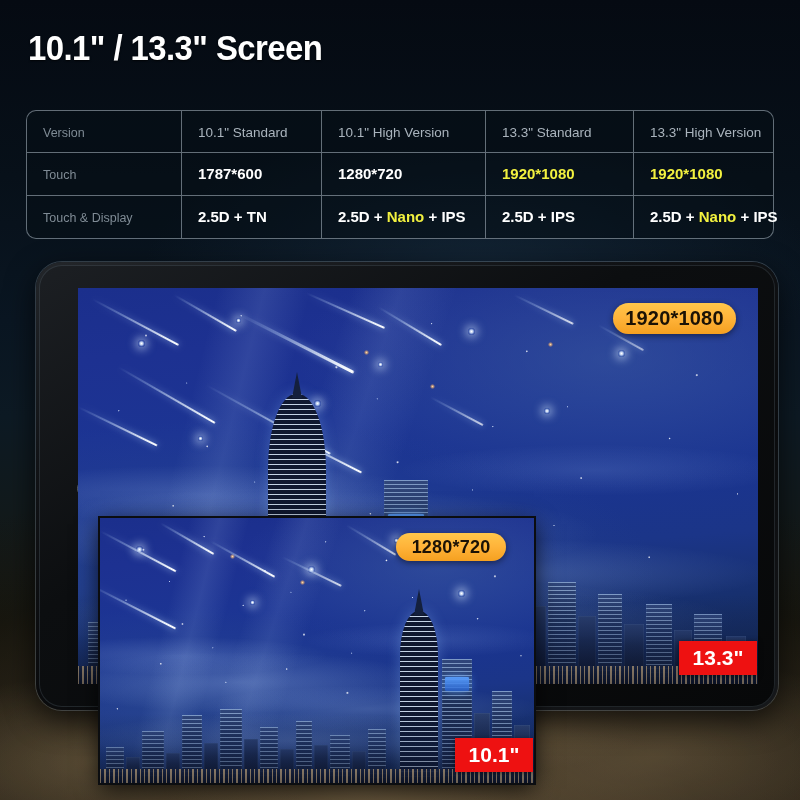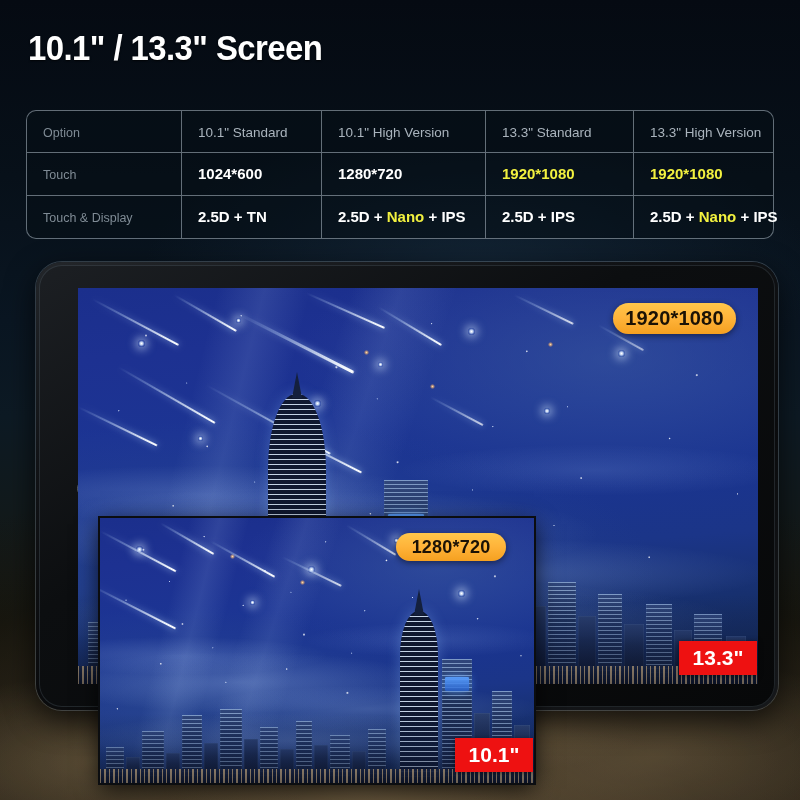--- a/index.html
+++ b/index.html
@@ -284,42 +284,42 @@
   <colgroup>
     <col class="col-label">
       <col class="col-v1">
       <col class="col-v2">
       <col class="col-v3">
       <col class="col-v4">
   </colgroup>
   <tbody>
     <tr>
       <td>
-        <span class="hd-label">Option</span>
+        <span class="hd-label">Version</span>
       </td>
       <td>
         <span class="hd-val">10.1" Standard</span>
       </td>
       <td>
         <span class="hd-val">10.1" High Version</span>
       </td>
       <td>
         <span class="hd-val">13.3" Standard</span>
       </td>
       <td>
         <span class="hd-val">13.3" High Version</span>
       </td>
     </tr>
 
     <tr>
       <td>
         <span class="row-label">Touch</span>
       </td>
       <td>
-        <span class="cell-val">1024*600</span>
+        <span class="cell-val">1787*600</span>
       </td>
       <td>
         <span class="cell-val">1280*720</span>
       </td>
       <td>
         <span class="cell-val hl">1920*1080</span>
       </td>
       <td>
         <span class="cell-val hl">1920*1080</span>
       </td>

